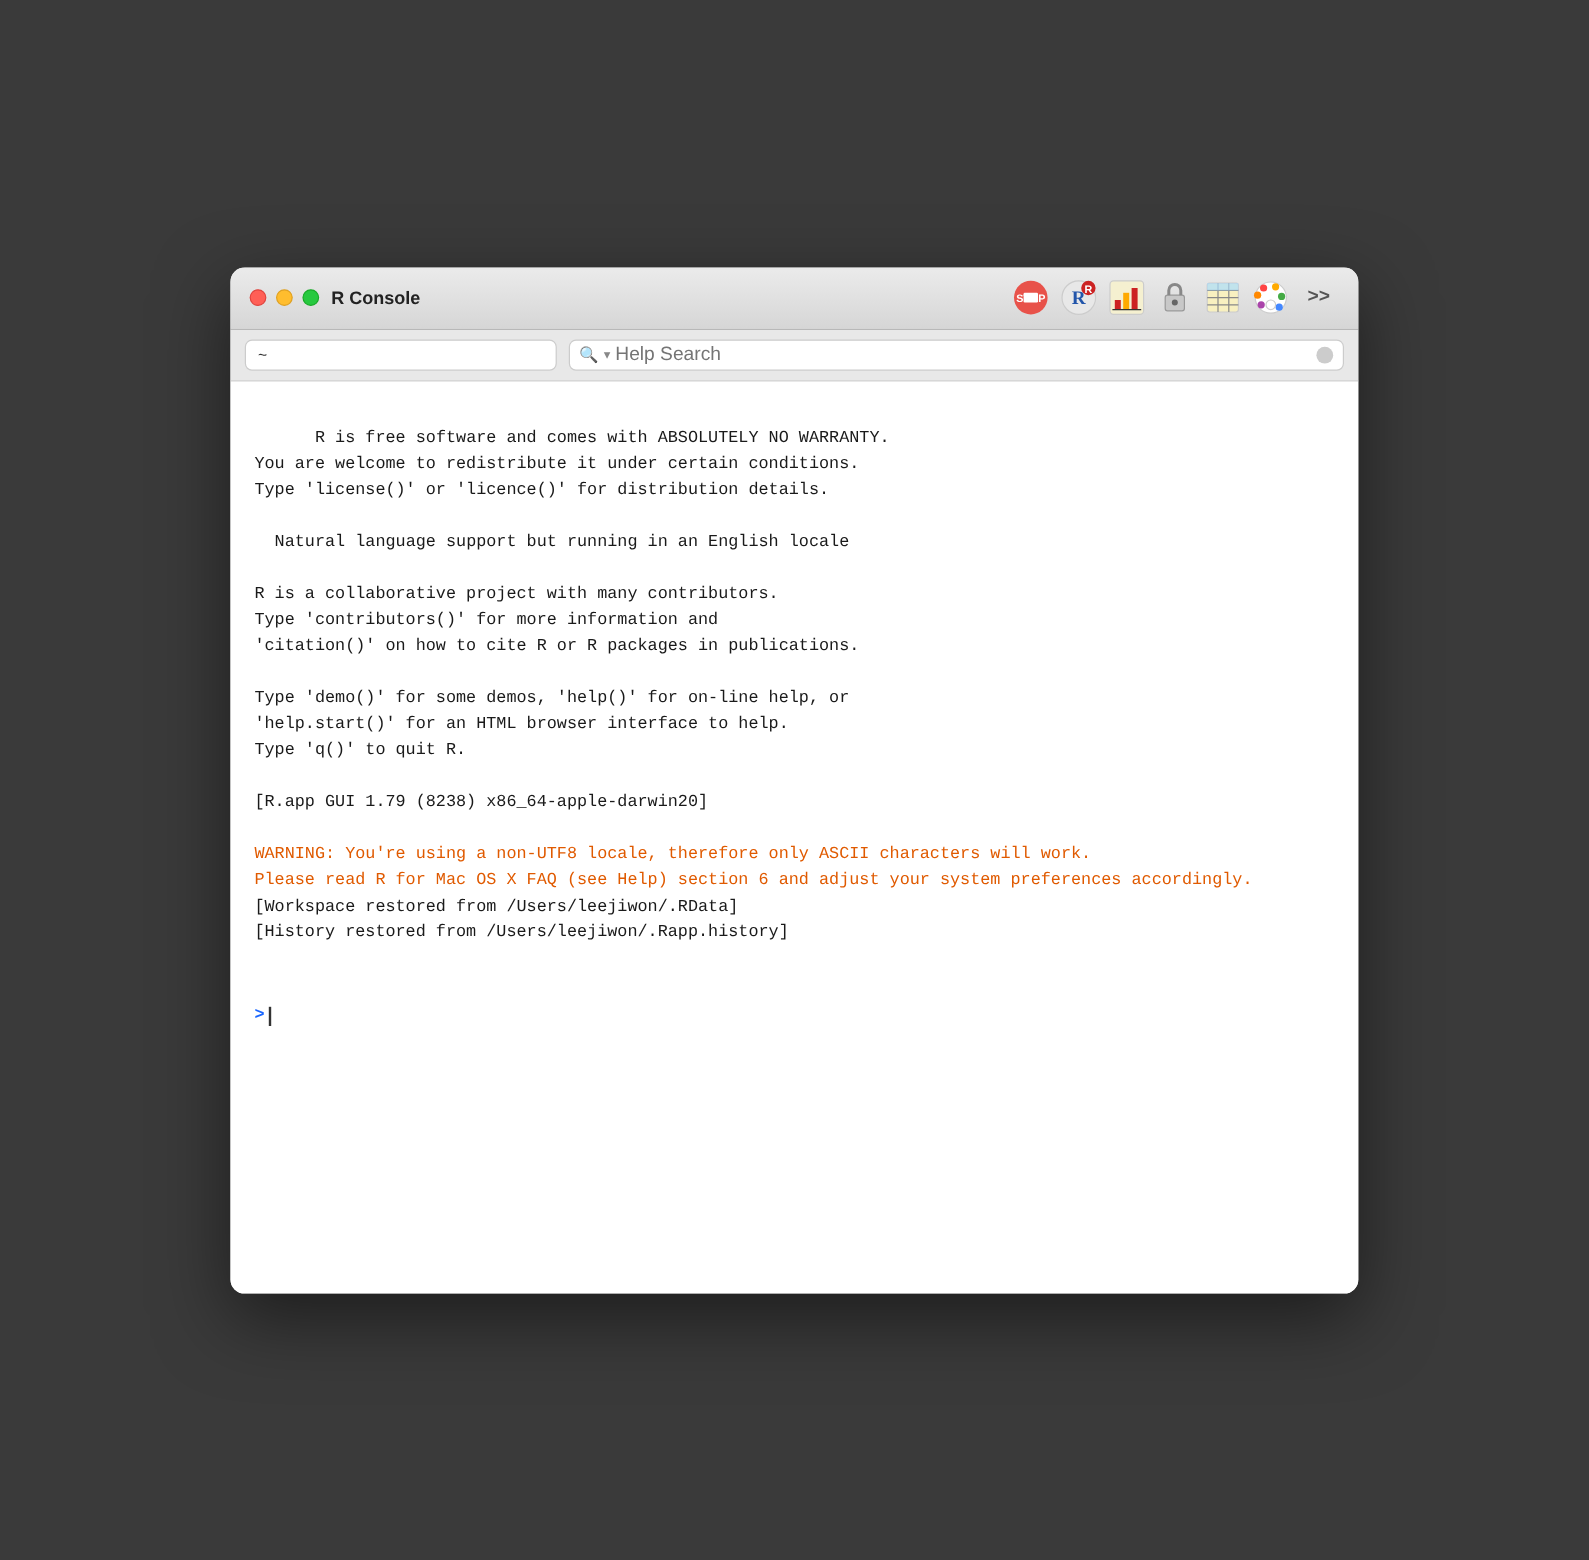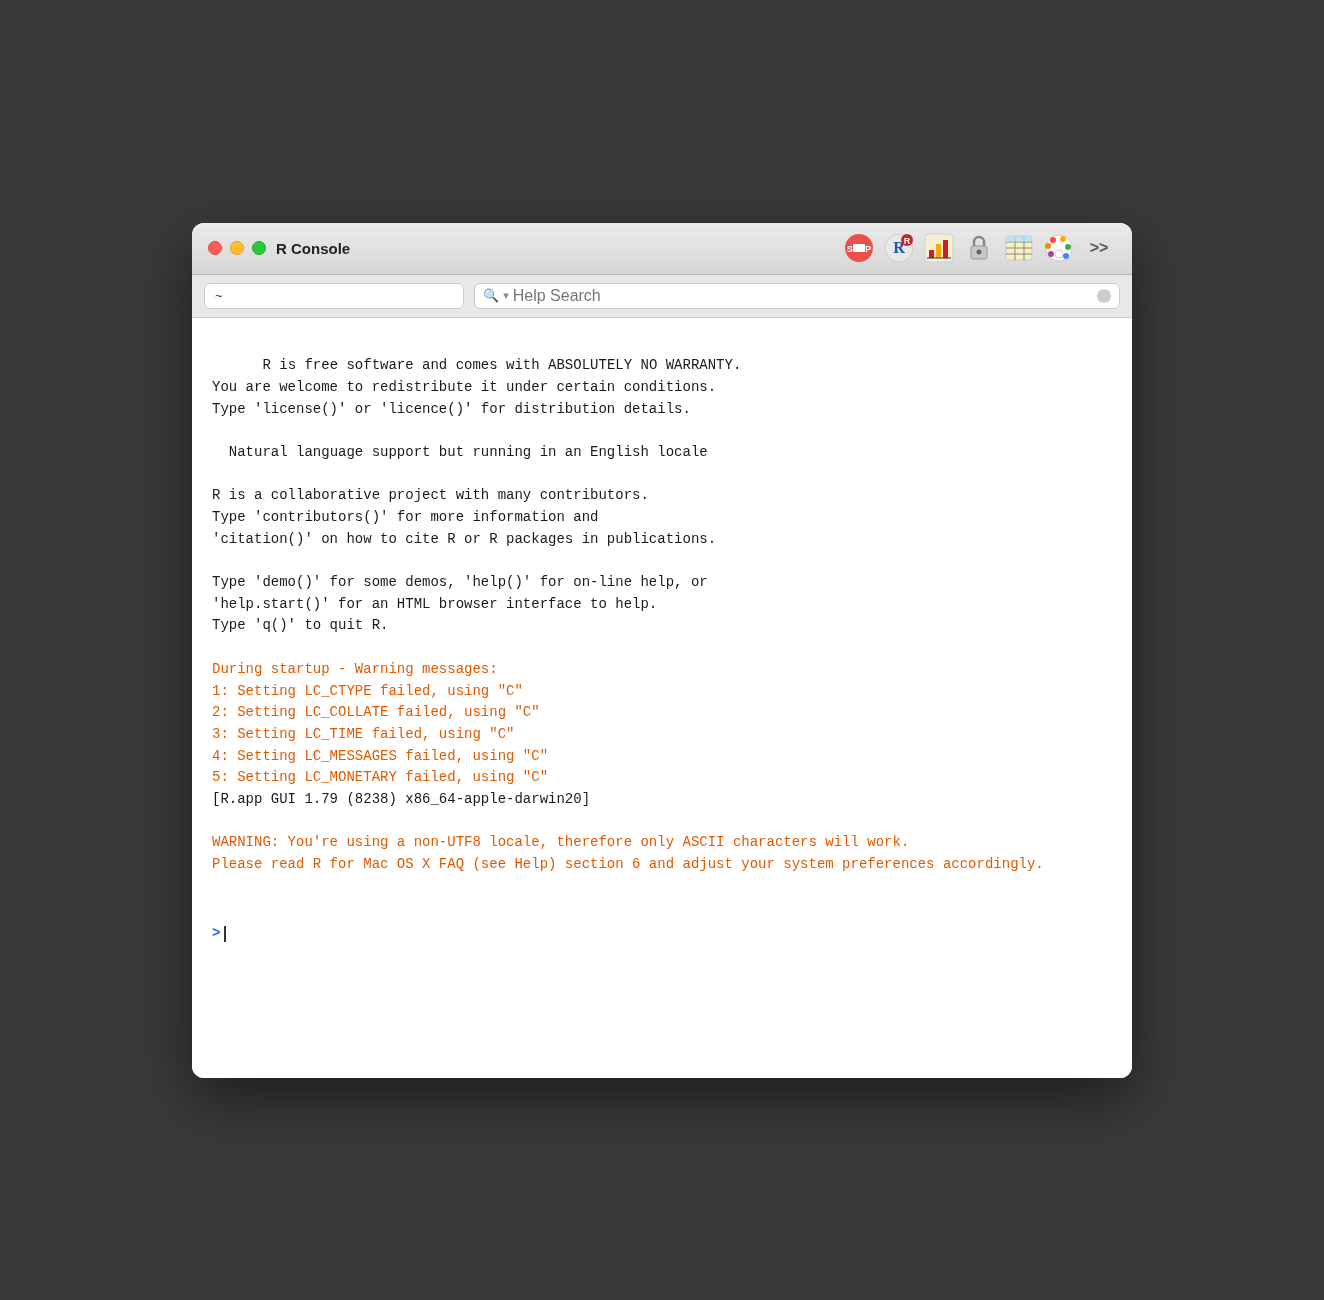--- a/index.html
+++ b/index.html
@@ -287,30 +287,26 @@
   Natural language support but running in an English locale
 
 R is a collaborative project with many contributors.
 Type 'contributors()' for more information and
 'citation()' on how to cite R or R packages in publications.
 
 Type 'demo()' for some demos, 'help()' for on-line help, or
 'help.start()' for an HTML browser interface to help.
 Type 'q()' to quit R.
 
-</span><span class="text-warning">During startup - Warning messages:
-1: Setting LC_CTYPE failed, using "C"
-2: Setting LC_COLLATE failed, using "C"
-3: Setting LC_TIME failed, using "C"
-4: Setting LC_MESSAGES failed, using "C"
-5: Setting LC_MONETARY failed, using "C"
 </span><span class="text-normal">[R.app GUI 1.79 (8238) x86_64-apple-darwin20]
 
 </span><span class="text-warning">WARNING: You're using a non-UTF8 locale, therefore only ASCII characters will work.
 Please read R for Mac OS X FAQ (see Help) section 6 and adjust your system preferences accordingly.
+</span><span class="text-normal">[Workspace restored from /Users/leejiwon/.RData]
+[History restored from /Users/leejiwon/.Rapp.history]
 </span>
     </div>
     <div class="cursor-line">
       <span class="prompt">&gt;</span>
       <span class="cursor"></span>
     </div>
   </div>
 
 </div>
 

